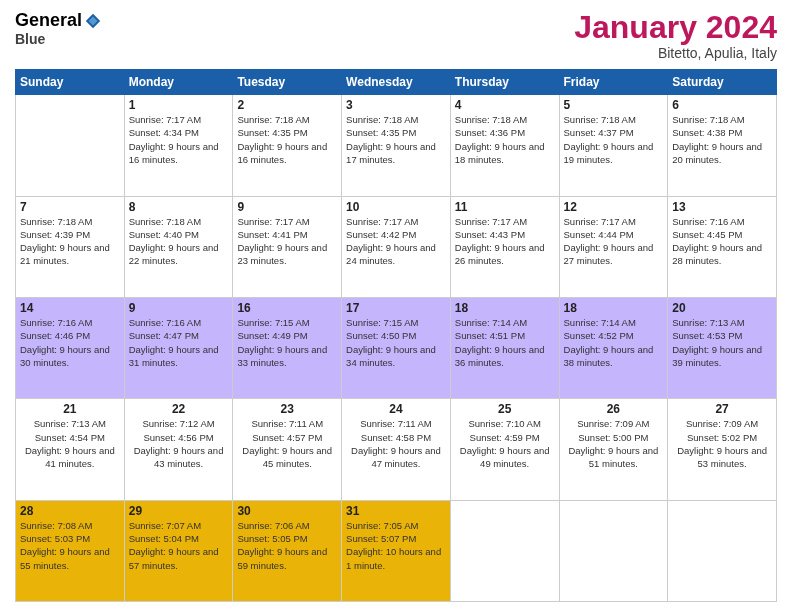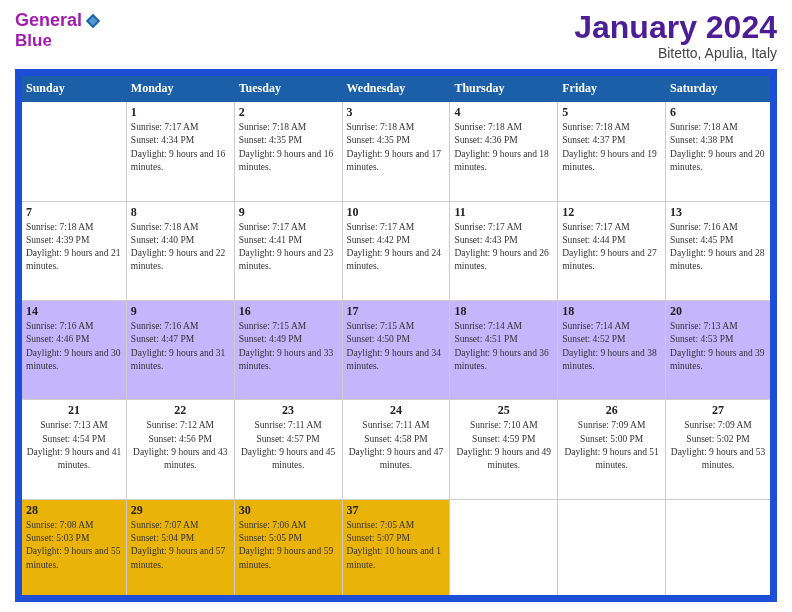--- a/index.html
+++ b/index.html
@@ -28,53 +28,52 @@
       flex-direction: column;
       align-items: flex-start;
     }
     .logo-text {
       display: flex;
       align-items: center;
     }
     .logo-general {
       font-size: 18px;
       font-weight: bold;
-      color: #a21caf;
+      color: #000000;
     }
     .logo-blue {
-      font-size: 17px;
-      font-weight: bold;
-      color: #a21caf;
+      font-size: 14px;
+      font-weight: bold;
+      color: #404040;
     }
     .logo-icon {
       width: 18px;
       height: 18px;
       margin-left: 2px;
     }
     .title-block {
       text-align: right;
     }
     .month-title {
       font-size: 32px;
       font-weight: bold;
-      color: #4c1d95;
+      color: #be185d;
       line-height: 1.1;
     }
     .location {
       font-size: 14px;
       color: #444;
       text-align: right;
     }
     .calendar {
       flex: 1;
-      border: 7px solid #1d4ed8;
+      border: 1px solid #1d4ed8;
       border-collapse: collapse;
       width: 100%;
       table-layout: fixed;
-      font-family: Liberation Serif, serif;
     }
     .calendar th {
       background: #1a5fa8;
       color: #fff;
       font-size: 12px;
       font-weight: bold;
       padding: 5px 4px;
       border: 1px solid #1a5fa8;
       text-align: left;
     }
@@ -271,21 +270,21 @@
           </td>
           <td>
             <span class="day-num">29</span>
             <div class="day-info">Sunrise: 7:07 AM<br>Sunset: 5:04 PM<br>Daylight: 9 hours and 57 minutes.</div>
           </td>
           <td>
             <span class="day-num">30</span>
             <div class="day-info">Sunrise: 7:06 AM<br>Sunset: 5:05 PM<br>Daylight: 9 hours and 59 minutes.</div>
           </td>
           <td>
-            <span class="day-num">37</span>
+            <span class="day-num">31</span>
             <div class="day-info">Sunrise: 7:05 AM<br>Sunset: 5:07 PM<br>Daylight: 10 hours and 1 minute.</div>
           </td>
           <td class="empty-cell"></td>
           <td class="empty-cell"></td>
           <td class="empty-cell"></td>
         </tr>
       </tbody>
   </table>
 </div>
 

